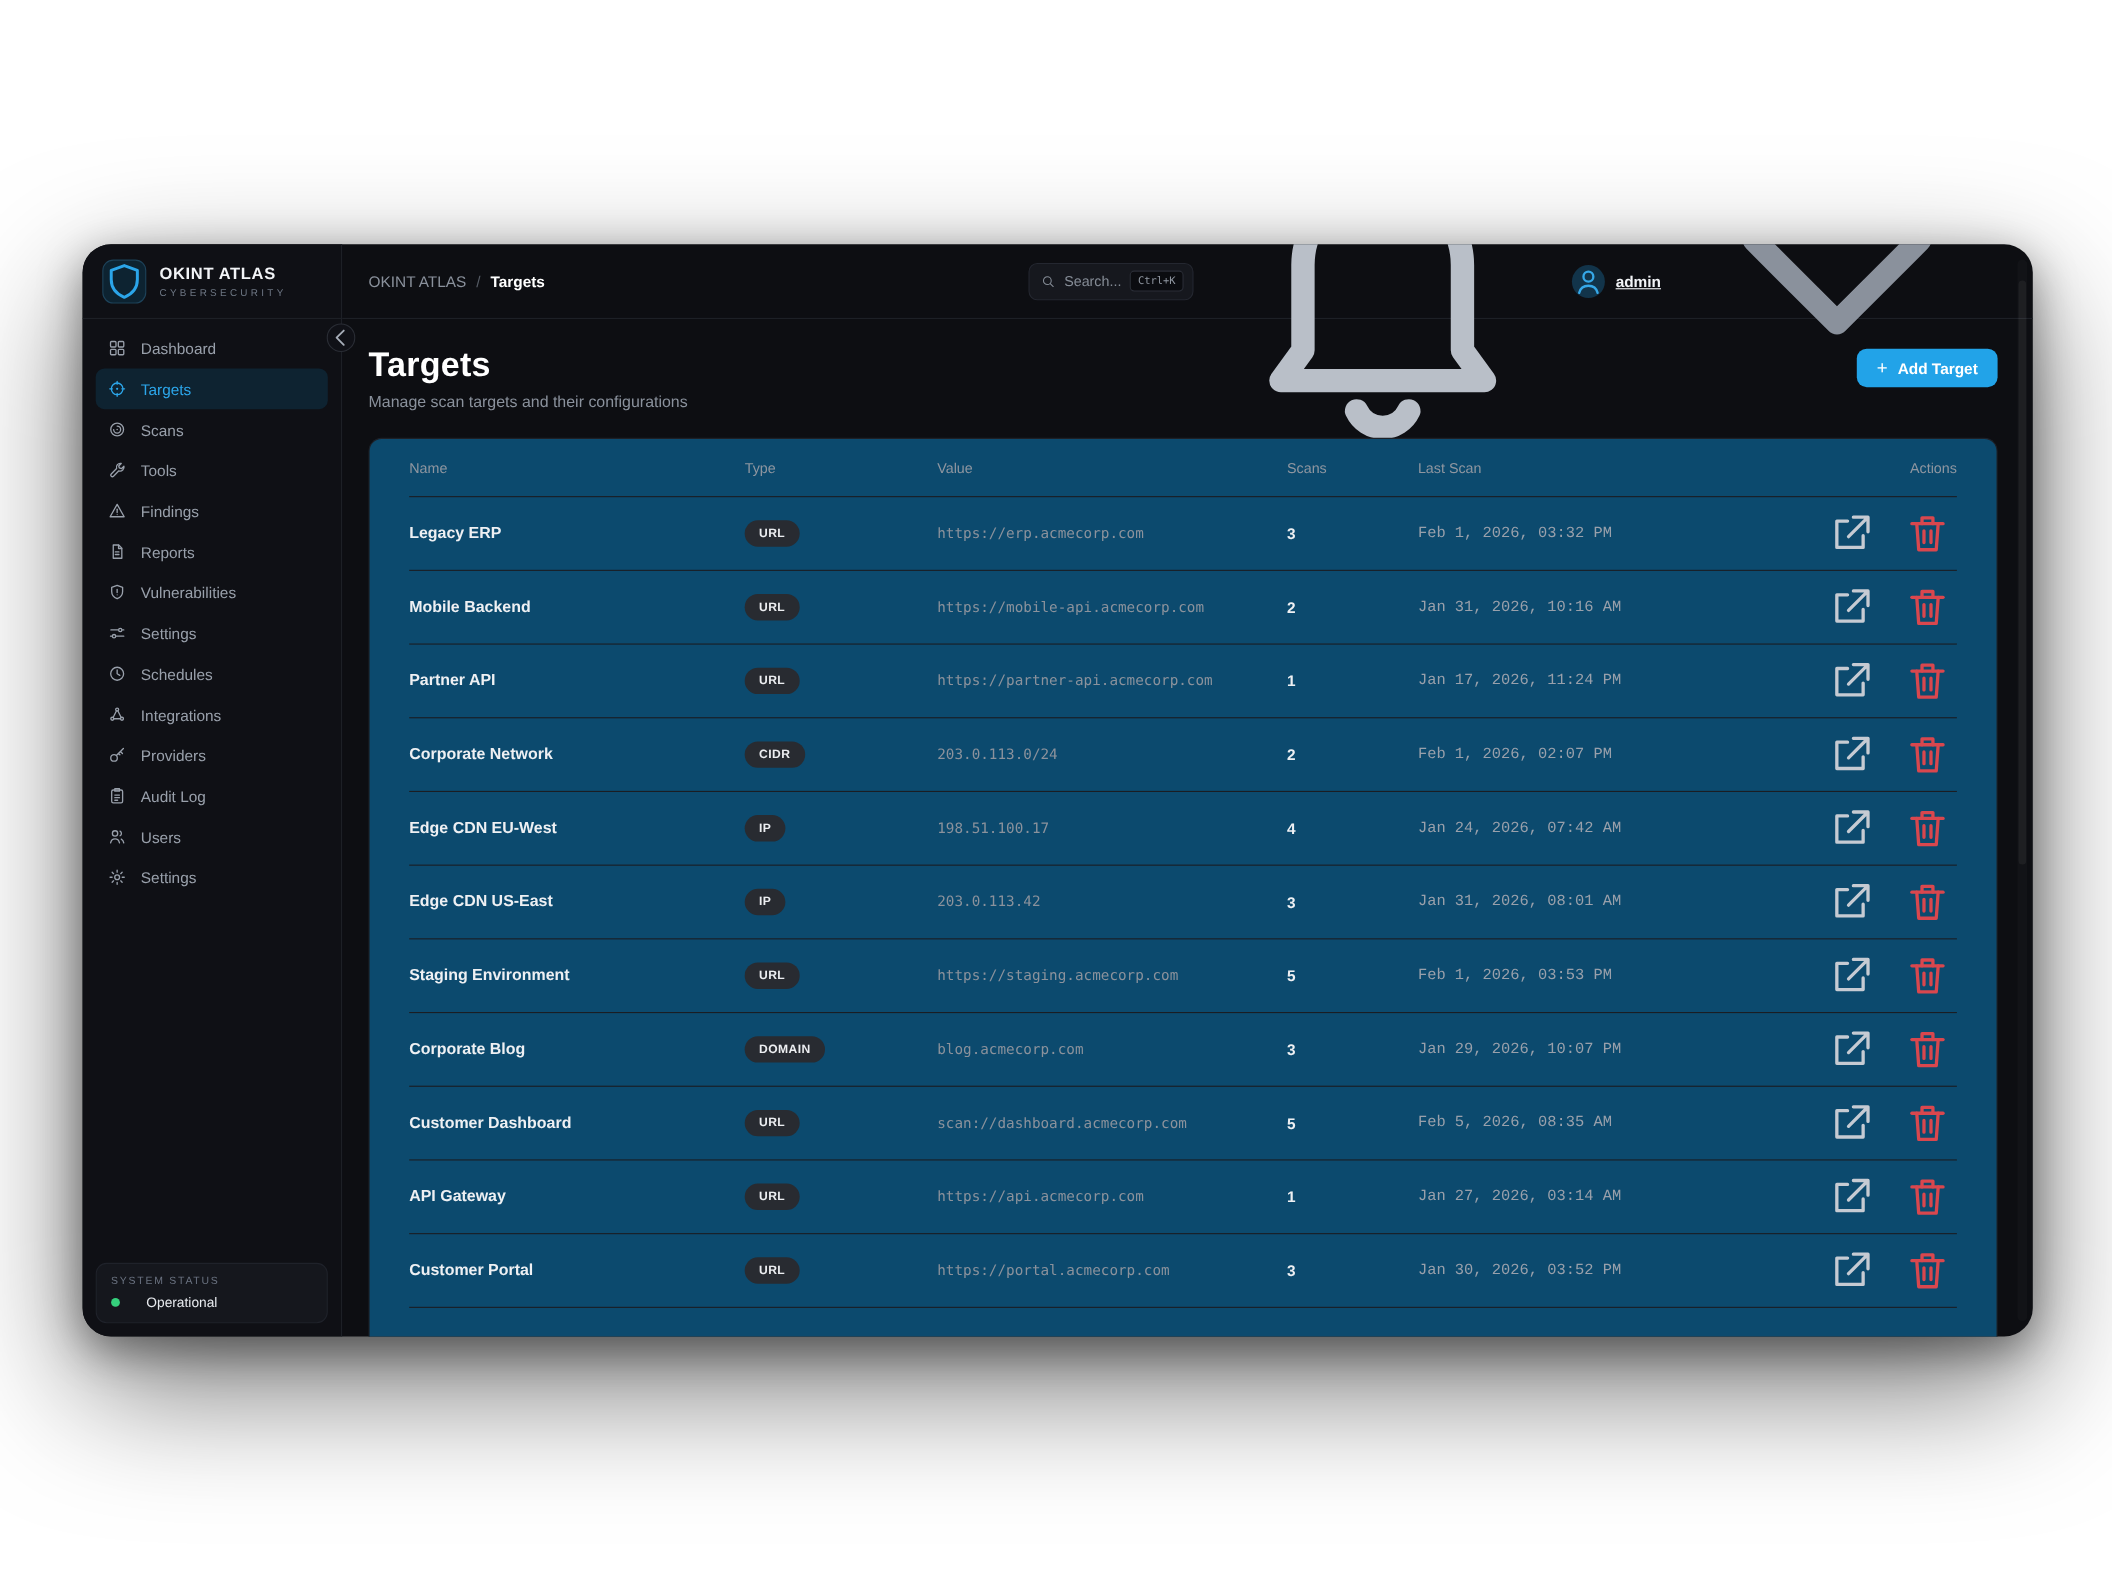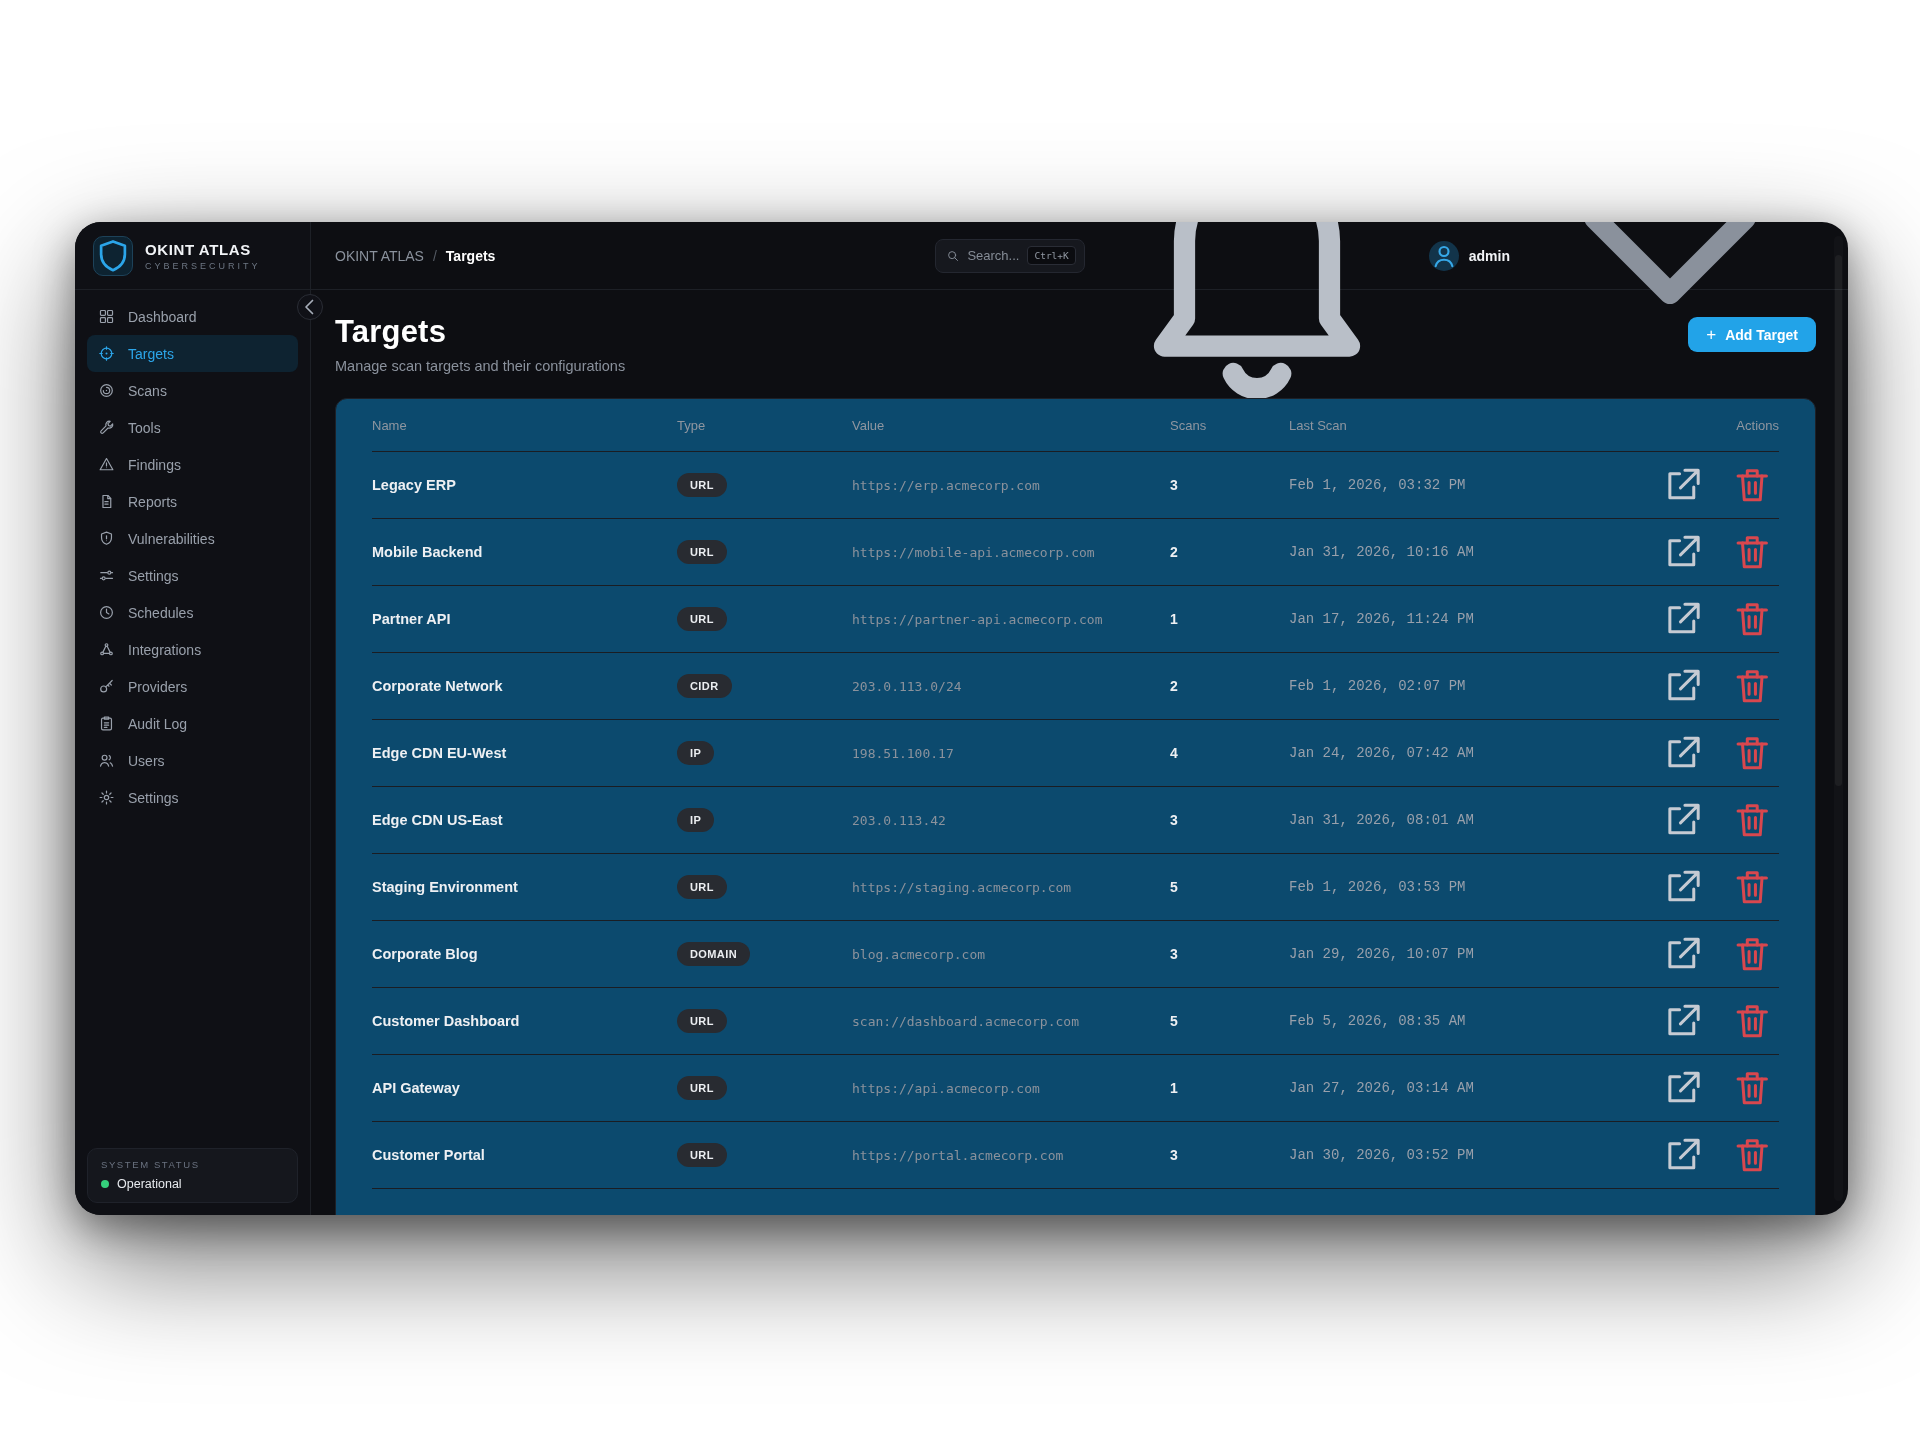--- a/index.html
+++ b/index.html
@@ -34,21 +34,21 @@
 
   .nav{ padding:8px 12px 0; display:flex; flex-direction:column; }
   .nav-item{ height:37px; display:flex; align-items:center; gap:13px; padding:0 11px; border-radius:8px; color:#99a0ab; font-size:14px; cursor:pointer; }
   .nav-item .nav-icon{ width:17px; height:17px; display:flex; }
   .nav-item .nav-icon svg{ width:17px; height:17px; }
   .nav-item.active{ background:#0e2331; color:#2ca6ea; }
   .sidebar-spacer{ flex:1; }
 
   .status-box{ margin:12px; padding:10px 13px 11px; background:#15171d; border:1px solid #1f222a; border-radius:10px; }
   .status-heading{ font-size:9.5px; letter-spacing:1.6px; color:#6a7280; }
-  .status-line{ display:flex; align-items:center; gap:8px; margin-top:7px; }
+  .status-line{ display:flex; align-items:center; gap:24px; margin-top:7px; }
   .status-dot{ width:8px; height:8px; border-radius:50%; background:#35d07c; }
   .status-value{ font-size:12.5px; color:#e7eaee; }
 
   .collapse-btn{ position:absolute; right:-13px; top:72px; width:26px; height:26px; border-radius:50%;
     background:#101117; border:1px solid #2a2d35; color:#a6adb8; display:flex; align-items:center; justify-content:center; z-index:5; cursor:pointer; }
   .collapse-btn svg{ width:11px; height:11px; }
 
   
   .main{ flex:1; display:flex; flex-direction:column; min-width:0; }
 
@@ -61,21 +61,21 @@
   .topbar-right{ display:flex; align-items:center; gap:22px; }
   .search-pill{ width:150px; height:34px; background:#16181e; border:1px solid #242730; border-radius:8px; display:flex; align-items:center; gap:8px; padding:0 8px 0 10px; cursor:text; }
   .search-pill svg{ width:14px; height:14px; color:#858c96; flex:0 0 auto; }
   .search-placeholder{ font-size:13px; color:#858c96; flex:1; }
   .kbd{ font-family:"DejaVu Sans Mono", monospace; font-size:9.5px; color:#9198a2; background:#0b0c10; border:1px solid #2a2d36; border-radius:4px; padding:3px 6px; }
   .bell{ color:#b9bfc8; display:flex; cursor:pointer; }
   .bell svg{ width:18px; height:18px; }
   .user-chip{ display:flex; align-items:center; gap:10px; cursor:pointer; }
   .avatar{ width:30px; height:30px; border-radius:50%; background:#12344a; color:#36a8e8; display:flex; align-items:center; justify-content:center; }
   .avatar svg{ width:16px; height:16px; }
-  .user-name{ font-size:14px; font-weight:bold; color:#f2f4f7; }
+  .user-name{ font-size:14px; font-weight:bold; color:#f2f4f7;text-decoration:underline; }
   .user-caret{ color:#8a919c; display:flex; }
   .user-caret svg{ width:11px; height:11px; }
 
   .content{ flex:1; padding:24px 32px 0 24px; min-height:0; }
   .page-head{ display:flex; align-items:flex-start; justify-content:space-between; }
   .page-title{ font-size:31px; font-weight:bold; color:#ffffff; letter-spacing:.2px; }
   .page-subtitle{ font-size:14.5px; color:#8a919c; margin-top:8px; }
   .add-btn{ background:#22a3e8; color:#ffffff; border:none; border-radius:9px; height:35px; padding:0 18px; font-size:14px; font-weight:bold; font-family:inherit; display:flex; align-items:center; gap:9px; margin-top:3px; cursor:pointer; }
   .add-btn .plus{ font-size:17px; font-weight:normal; line-height:1; margin-top:-1px; }
 

